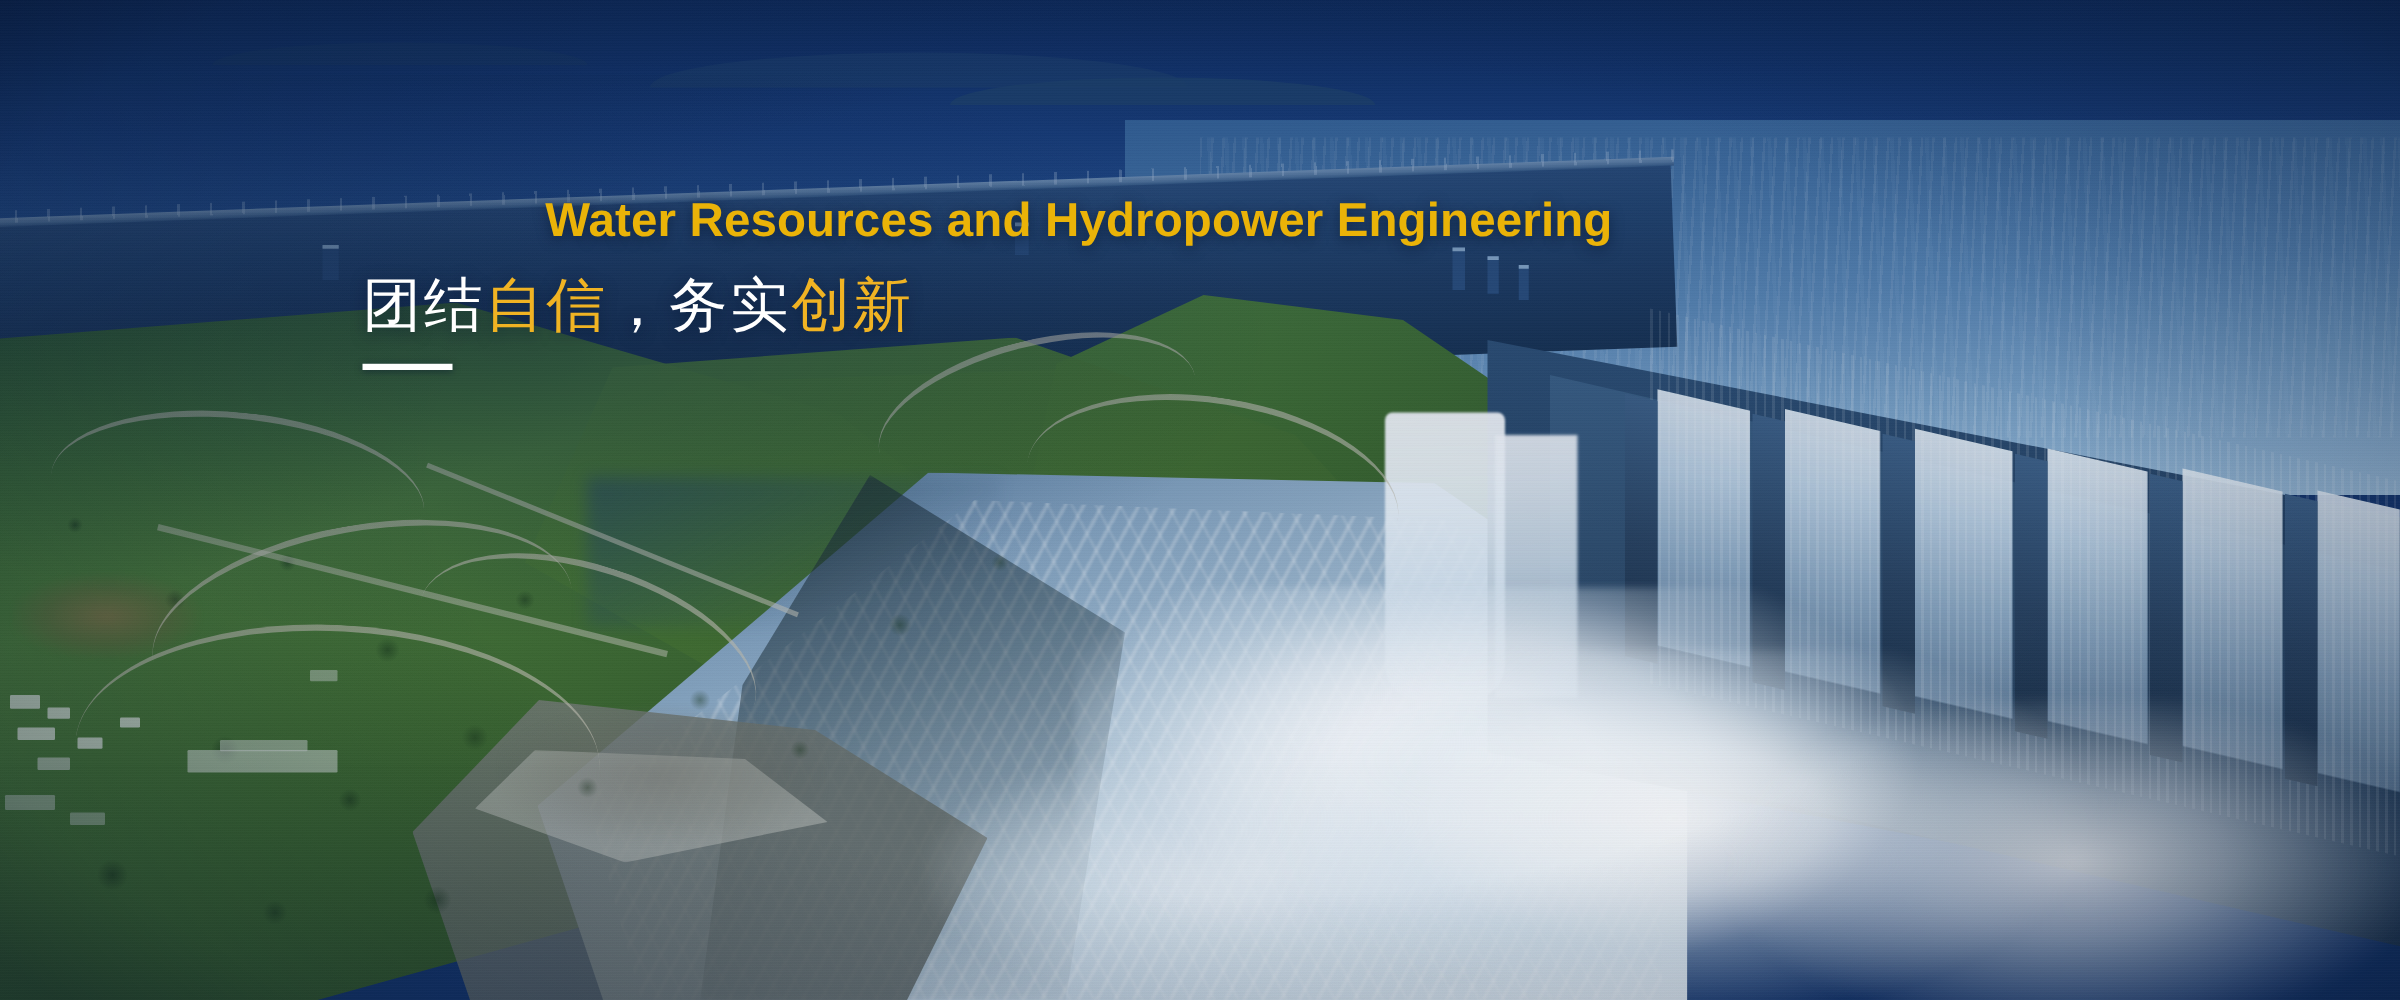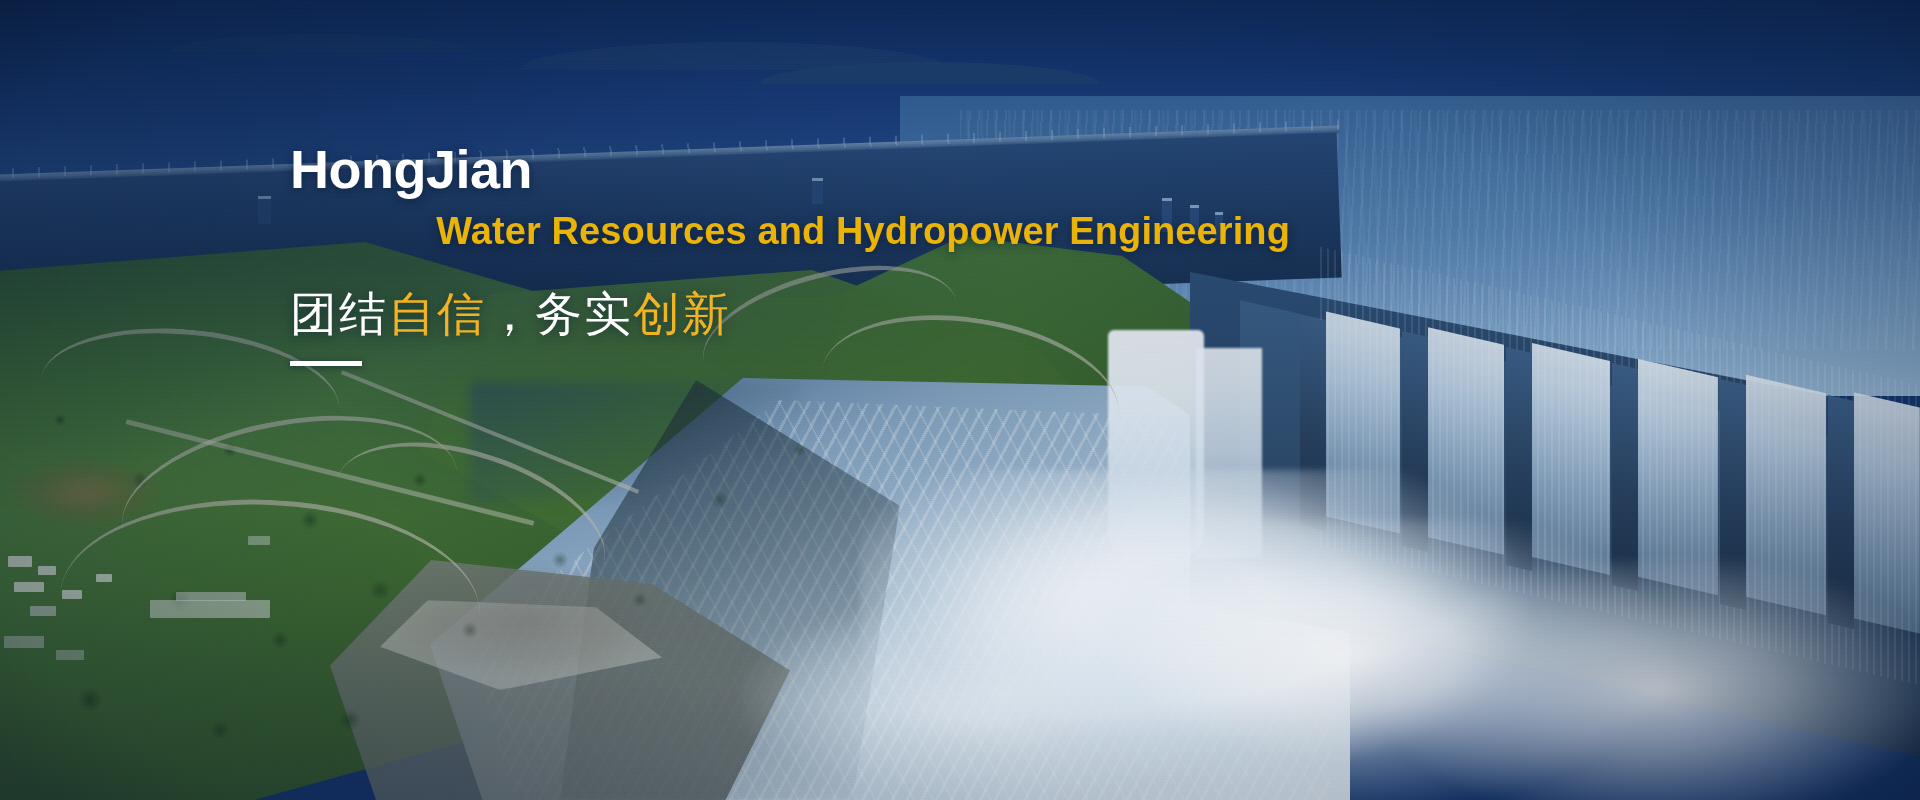--- a/index.html
+++ b/index.html
@@ -409,21 +409,21 @@
     font-size:38px;
     font-weight:700;
     line-height:1.12;
     color:#eab308;
     letter-spacing:0.1px;
     text-shadow:0 2px 10px rgba(4,18,44,0.55);
     white-space:nowrap;
     text-align:right;
   }
   .slogan {
-    margin-top:28px;
+    margin-top:12px;
     font-size:47px;
     line-height:1.42;
     font-weight:400;
     color:#ffffff;
     letter-spacing:2px;
     text-shadow:0 2px 12px rgba(4,18,44,0.55);
     white-space:nowrap;
   }
   .slogan .accent { color:#f0b323; }
   .slogan-line { display:block; }
@@ -526,21 +526,20 @@
     <div class="spray-c"></div>
 
     <div class="photo-tint"></div>
     <div class="text-scrim"></div>
     <div class="photo-vignette"></div>
     <div class="photo-grain"></div>
   </div>
 
   <div class="hero-copy">
 
-    <div class="brand-title">HongJian</div>
 
     <div class="brand-sub">Water Resources and Hydropower Engineering</div>
 
     <div class="slogan">
       <span class="slogan-line">
         <span>团结</span><span class="accent">自信</span><span>，务实</span><span class="accent">创新</span>
       </span>
     </div>
 
     <div class="rule"></div>

